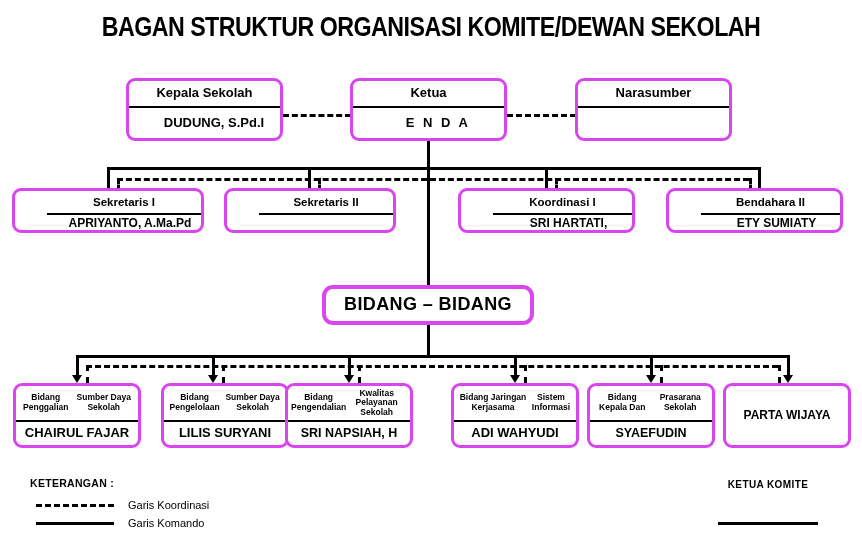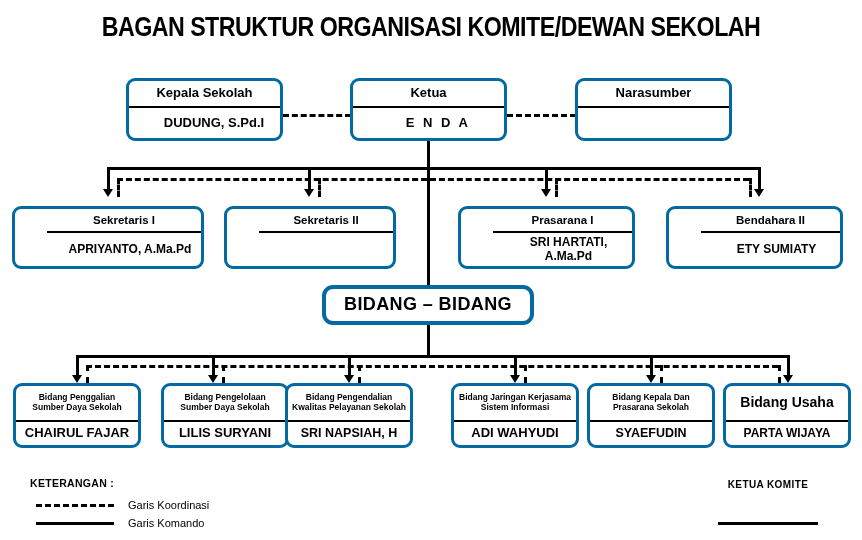--- a/index.html
+++ b/index.html
@@ -36,21 +36,21 @@
     letter-spacing: -0.6px;
     transform: scaleX(0.86);
     transform-origin: 50% 50%;
     white-space: nowrap;
   }
 
   
   .node {
     position: absolute;
     box-sizing: border-box;
-    border: 3px solid #0369a1;
+    border: 3px solid #d946ef;
     border-radius: 9px;
     background: #fff;
     display: flex;
     flex-direction: column;
     z-index: 5;
     overflow: hidden;
   }
   .node .title-cell {
     flex: 0 0 auto;
     display: flex;
@@ -78,21 +78,21 @@
   
   .row1 { width: 157px; height: 63px; top: 78px; }
   .row1 .title-cell { height: 27px; font-size: 13px; }
   .row1 .name-cell  { font-size: 13px; padding-left: 22px; }
   #node-kepala-sekolah { left: 126px; }
   #node-ketua          { left: 350px; }
   #node-narasumber     { left: 575px; }
   #node-ketua .name-cell { letter-spacing: 2.5px; }
 
   
-  .row2 { height: 63px; top: 206px; padding-left: 32px; }
+  .row2 { height: 45px; top: 188px; padding-left: 32px; }
   .row2 .title-cell { height: 24px; font-size: 11.5px; }
   .row2 .name-cell  { font-size: 12px; margin-left: 12px; }
   #node-sekretaris-1 { left: 12px;  width: 192px; }
   #node-sekretaris-2 { left: 224px; width: 172px; gap: 48px; }
   #node-bendahara-1  { left: 458px; width: 177px; }
   #node-bendahara-2  { left: 666px; width: 177px; }
 
   
   #node-bidang-bidang {
     left: 322px;
@@ -106,22 +106,22 @@
     font-size: 18px;
     font-weight: bold;
     letter-spacing: 0.4px;
   }
 
   
   .row3 { width: 128px; height: 65px; top: 383px; }
   .row3 .title-cell {
     height: 36px;
     font-size: 8.5px;
-    flex-direction: column;
-    justify-content: center;
+    flex-direction: row;
+    justify-content: space-between;
   }
   .row3 .name-cell { font-size: 13px; }
   .row3 .title-cell span { display: block; }
   #node-bidang-1 { left: 13px;  }
   #node-bidang-2 { left: 161px; }
   #node-bidang-3 { left: 285px; }
   #node-bidang-4 { left: 451px; }
   #node-bidang-5 { left: 587px; }
   #node-bidang-6 { left: 723px; }
   #node-bidang-6 .title-cell { font-size: 14px; }
@@ -265,21 +265,21 @@
     <div class="title-cell">Sekretaris I</div>
     <div class="name-cell">APRIYANTO, A.Ma.Pd</div>
   </div>
 
   <div class="node row2" id="node-sekretaris-2">
     <div class="title-cell">Sekretaris II</div>
     <div class="name-cell">IWAN HERNAWAN</div>
   </div>
 
   <div class="node row2" id="node-bendahara-1">
-    <div class="title-cell">Prasarana I</div>
+    <div class="title-cell">Koordinasi I</div>
     <div class="name-cell">SRI HARTATI, A.Ma.Pd</div>
   </div>
 
   <div class="node row2" id="node-bendahara-2">
     <div class="title-cell">Bendahara II</div>
     <div class="name-cell">ETY SUMIATY</div>
   </div>
 
   <div class="node" id="node-bidang-bidang">
     <div class="name-cell">BIDANG – BIDANG</div>
@@ -349,24 +349,20 @@
 
   <div class="node row3" id="node-bidang-5">
     <div class="title-cell">
       <span>Bidang Kepala Dan</span>
       <span>Prasarana Sekolah</span>
     </div>
     <div class="name-cell">SYAEFUDIN</div>
   </div>
 
   <div class="node row3" id="node-bidang-6">
-    <div class="title-cell">
-      <span>Bidang Usaha</span>
-      <span></span>
-    </div>
     <div class="name-cell">PARTA WIJAYA</div>
   </div>
 
   <div id="legend">
     <div class="legend-title">KETERANGAN :</div>
 
     <div class="legend-row">
       <span class="swatch swatch-dashed"></span>
       <span class="legend-label">Garis Koordinasi</span>
     </div>

